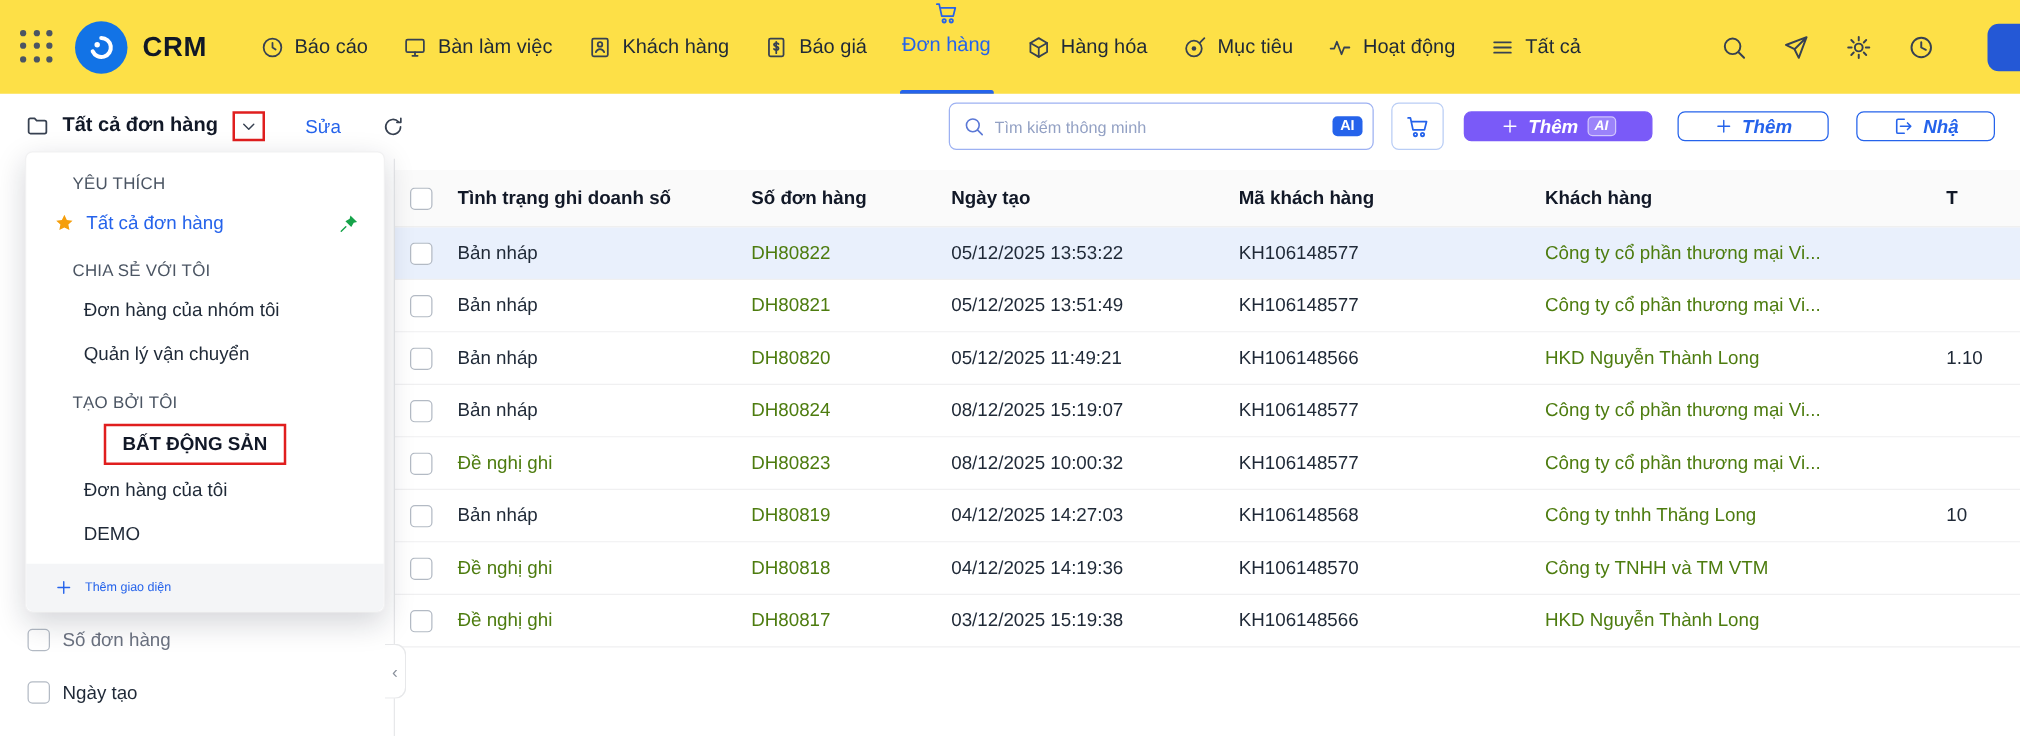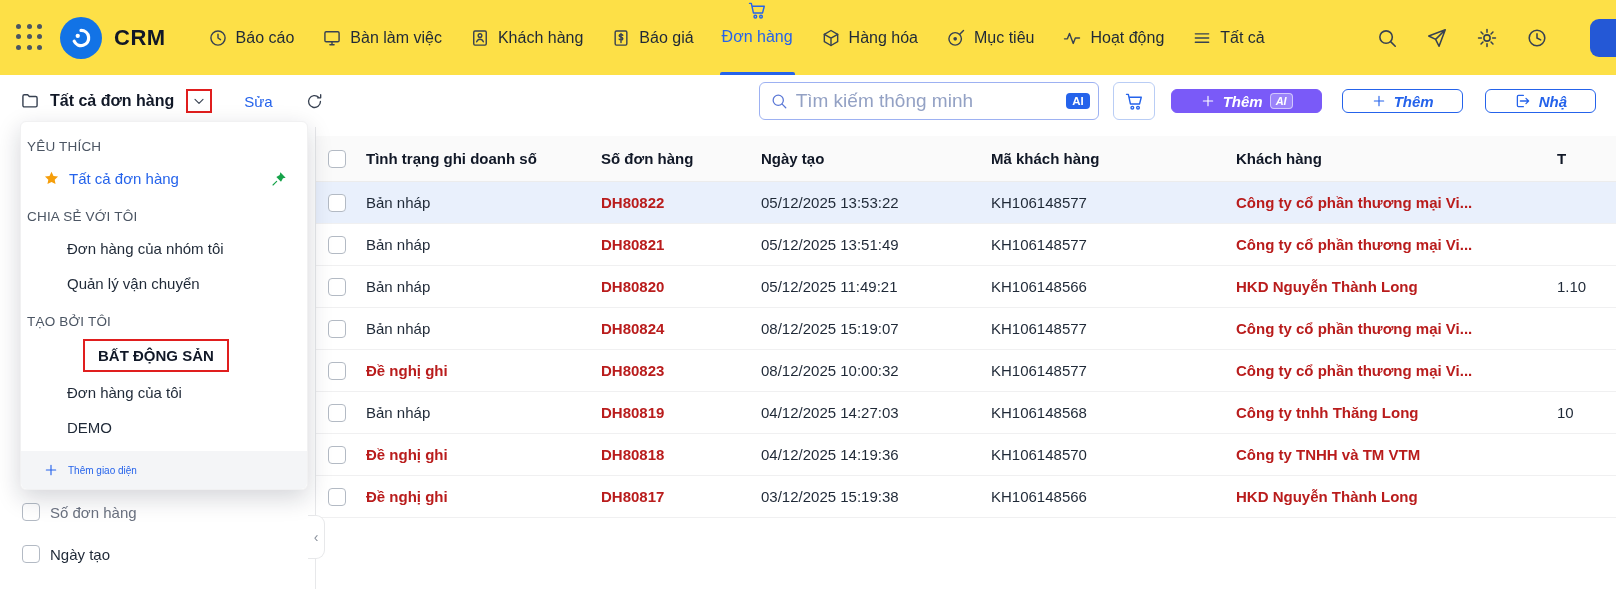--- a/index.html
+++ b/index.html
@@ -2,21 +2,21 @@
 <html><head>
 <meta charset="utf-8">
 <style>
   * { margin:0; padding:0; box-sizing:border-box; }
   html,body { width:1616px; height:589px; overflow:hidden; }
   body {
     font-family:"Liberation Sans", sans-serif;
     background:#ffffff; color:#1f2937; position:relative; font-size:15px;
   }
   .ic { display:inline-flex; align-items:center; justify-content:center; color:#374151; }
-  .blue { color:#b91c1c;font-weight:bold; }
+  .blue { color:#4d7c0f; }
 
   
   .topnav { height:75px; display:flex; align-items:center; padding:0 16px; position:relative; background:#fde047; }
   .app-grid { width:28px; height:28px; display:grid; grid-template-columns:repeat(3,1fr); gap:4px; margin-right:16px; cursor:pointer; }
   .app-grid i { width:5px; height:5px; border-radius:50%; background:#4b5563; }
   .logo { width:42px; height:42px; border-radius:50%; background:#1273e6; display:flex; align-items:center; justify-content:center; flex-shrink:0; }
   .brand { font-size:22px; font-weight:bold; color:#111827; margin:0 28px 0 12px; letter-spacing:.5px; }
   .nav-items { display:flex; align-items:center; height:75px; }
   .nav-item { display:flex; align-items:center; gap:8px; font-size:16px; color:#1f2937; padding:0 14px; height:75px; position:relative; cursor:pointer; white-space:nowrap; }
   .nav-item .ic { color:#374151; }
@@ -30,21 +30,21 @@
   
   .toolbar { height:52px; display:flex; align-items:center; padding:0 20px; gap:8px; background:#fff; }
   .toolbar .folder { margin-right:2px; }
   .view-name { font-size:16px; font-weight:bold; color:#111827; cursor:pointer; }
   .chev-annot { border:2px solid #e01e1e; display:inline-flex; align-items:center; justify-content:center; padding:2px 3px; margin-left:4px; }
   .edit-link { color:#2563eb; font-size:15px; margin-left:24px; cursor:pointer; text-decoration:none; }
   .refresh { margin-left:24px; cursor:pointer; }
   .spacer { flex:1; }
   .search-box { display:flex; align-items:center; width:340px; height:38px; border:1px solid #9db1f2; border-radius:6px; padding:0 8px 0 10px; gap:8px; flex-shrink:0; background:#fff; }
   .search-box .ic { color:#5b78d6; }
-  .search-box input { border:none; outline:none; flex:1; font-size:19px; color:#1f2937; font-family:"Liberation Sans",sans-serif; background:transparent; }
+  .search-box input { border:none; outline:none; flex:1; font-size:13px; color:#1f2937; font-family:"Liberation Sans",sans-serif; background:transparent; }
   .search-box input::placeholder { color:#93a1c4; }
   .ai-badge { background:#2563eb; color:#fff; font-size:11.5px; font-weight:bold; border-radius:4px; padding:2px 6px; }
   .icon-btn { width:42px; height:38px; border:1px solid #b9cdf5; background:#fff; border-radius:6px; display:flex; align-items:center; justify-content:center; color:#2563eb; cursor:pointer; flex-shrink:0; margin-left:6px; }
   .btn { height:24px; border-radius:6px; display:inline-flex; align-items:center; gap:7px; padding:0 28px; font-size:15px; font-weight:bold; cursor:pointer; flex-shrink:0; font-family:"Liberation Sans",sans-serif;font-style:italic; }
   .btn-primary { background:#7a5af8; border:1px solid #7a5af8; color:#fff; margin-left:8px; }
   .ai-chip { background:rgba(255,255,255,.25); border:1px solid rgba(255,255,255,.55); color:#fff; font-size:11px; font-weight:bold; border-radius:4px; padding:1px 5px; }
   .btn-outline { background:#fff; border:1px solid #2563eb; color:#2563eb; margin-left:12px; }
   .btn-outline.import { margin-left:14px; }
 
   
@@ -62,21 +62,21 @@
   .thead, .trow { display:grid; grid-template-columns:50px 235px 160px 230px 245px 285px 94px; align-items:center; }
   .thead { height:46px; background:#fafafa; border-bottom:1px solid #ececec; font-weight:bold; font-size:15px; color:#111827; }
   .trow { height:42px; border-bottom:1px solid #f0f0f1; font-size:15px; background:#fff; cursor:pointer; }
   .trow.hl { background:#e9f0fc; }
   .cell { padding-right:10px; white-space:nowrap; overflow:hidden; text-overflow:ellipsis; }
   .cell.cb { padding-left:12px; display:flex; align-items:center; }
   .cell.total { padding-left:36px; }
 
   
   .dropdown { position:absolute; left:20px; top:121px; width:288px; background:#fff; border:1px solid #f1f1f2; border-radius:6px; box-shadow:0 8px 24px rgba(15,23,42,.18); z-index:30; padding-top:4px; }
-  .dd-header { padding:13px 6px 7px; font-size:13.5px; color:#4b5563; letter-spacing:.2px; }
+  .dd-header { padding:13px 37px 7px; font-size:13.5px; color:#4b5563; letter-spacing:.2px; }
   .dd-item { display:flex; align-items:center; padding:9px 20px 9px 46px; font-size:15px; color:#1f2937; cursor:pointer; }
   .dd-item.fav { padding-left:22px; gap:9px; }
   .dd-item.fav .dd-label { color:#2563eb; }
   .dd-item .star { color:#f59e0b; }
   .dd-item .pin { color:#16a34a; margin-left:auto; }
   .dd-item.annotated { padding:3px 20px 3px 22px;margin-left:40px; }
   .annot-box { border:2px solid #e01e1e; padding:6px 13px; display:inline-block; font-weight:bold; color:#111827; }
   .dd-footer { margin-top:6px; background:#f4f5f7; border-radius:0 0 6px 6px; padding:11px 22px; display:flex; align-items:center; gap:9px; color:#2563eb; font-size:10px; cursor:pointer; }
   .dd-footer .ic { color:#2563eb; }
 </style>

